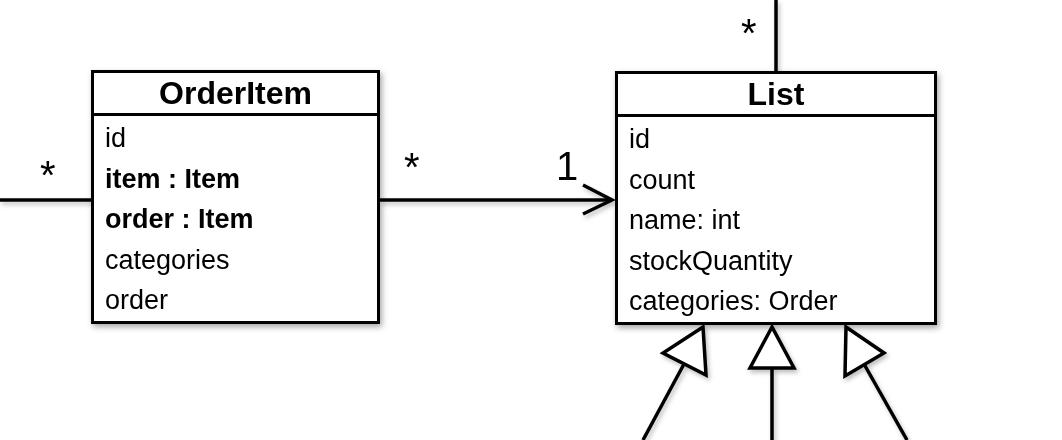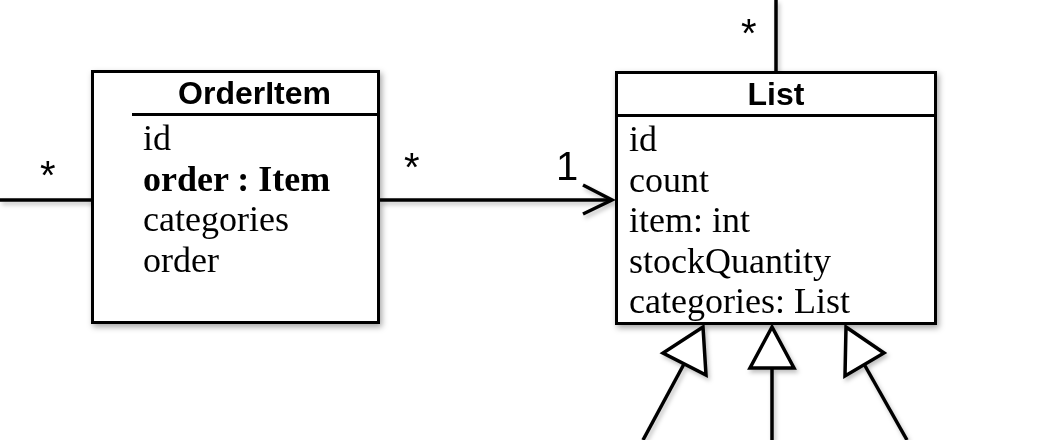--- a/index.html
+++ b/index.html
@@ -22,37 +22,36 @@
     top: 0;
     filter: drop-shadow(2px 3px 2px rgba(0,0,0,0.25));
   }
   .class-box {
     position: absolute;
     box-sizing: border-box;
     border: 3px solid #000000;
     background: #ffffff;
     box-shadow: 2px 3px 6px rgba(0,0,0,0.35);
   }
-  .box-orderitem { left: 91px;  top: 70px; width: 289px; height: 254px; padding-left: 38px; }
+  .box-orderitem { left: 91px;  top: 70px; width: 289px; height: 254px; }
   .box-item      { left: 615px; top: 71px; width: 322px; height: 254px; }
   .class-title {
     height: 40px;
     line-height: 40px;
     border-bottom: 3px solid #000000;
     text-align: center;
     font-size: 32px;
     font-weight: bold;
     white-space: nowrap;
     overflow: hidden;
   }
   .class-attrs {
     padding: 2px 6px 0 11px;
-    font-size: 36px;
+    font-size: 27px;
     line-height: 40.5px;
-    font-family: Liberation Serif, serif;
   }
   .attr-row { white-space: nowrap; overflow: hidden; }
   .attr-row.bold { font-weight: bold; }
   .mult {
     position: absolute;
     font-size: 40px;
     line-height: 1;
     color: #000000;
   }
   .mult-left-edge   { left: 40px;  top: 155px; }
@@ -79,34 +78,35 @@
       <polygon points="703,327 663,353 706,375"></polygon>
       <polygon points="772,327 750,368 794,368"></polygon>
       <polygon points="846,327 884,353 845,376"></polygon>
     </g>
   </svg>
 
   <div class="class-box box-orderitem">
     <div class="class-title">OrderItem</div>
     <div class="class-attrs">
       <div class="attr-row">id</div>
+      <div class="attr-row bold">item : Item</div>
       <div class="attr-row bold">order : Item</div>
       <div class="attr-row">categories</div>
       <div class="attr-row">order</div>
     </div>
   </div>
 
   <div class="class-box box-item">
     <div class="class-title">List</div>
     <div class="class-attrs">
       <div class="attr-row">id</div>
       <div class="attr-row">count</div>
-      <div class="attr-row">item: int</div>
+      <div class="attr-row">name: int</div>
       <div class="attr-row">stockQuantity</div>
-      <div class="attr-row">categories: List</div>
+      <div class="attr-row">categories: Order</div>
     </div>
   </div>
 
   <span class="mult mult-left-edge">*</span>
   <span class="mult mult-assoc-src">*</span>
   <span class="mult mult-assoc-tgt">1</span>
   <span class="mult mult-top-edge">*</span>
 
 </div>
 

